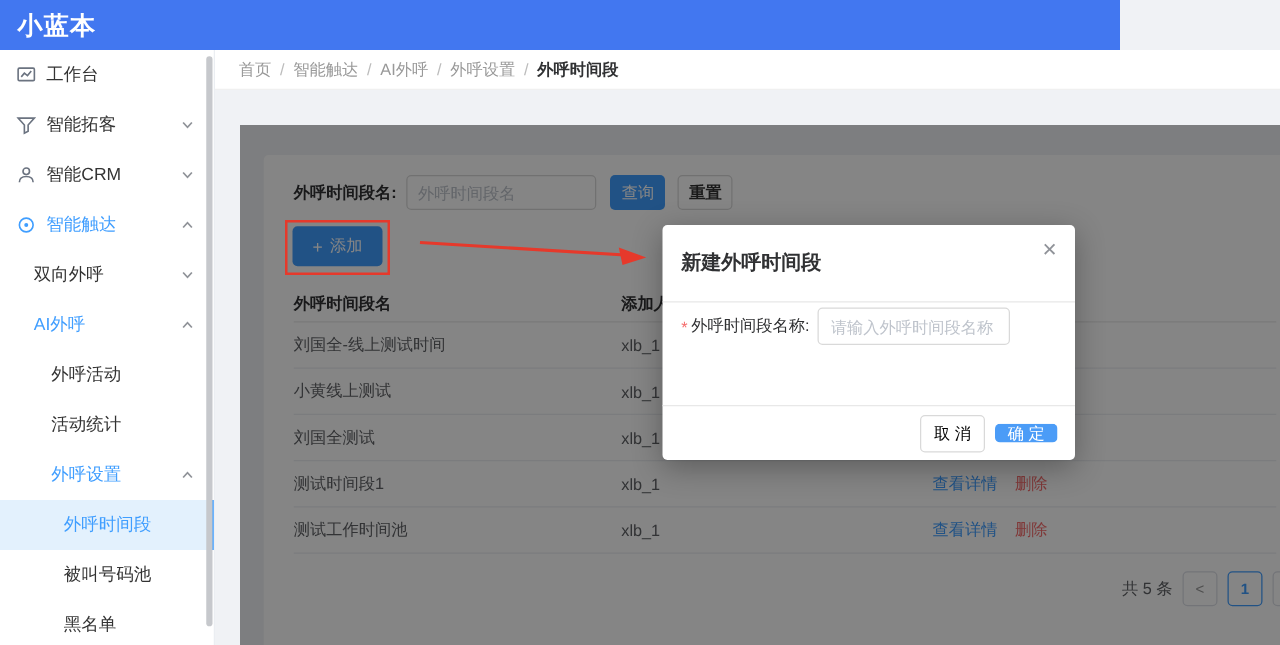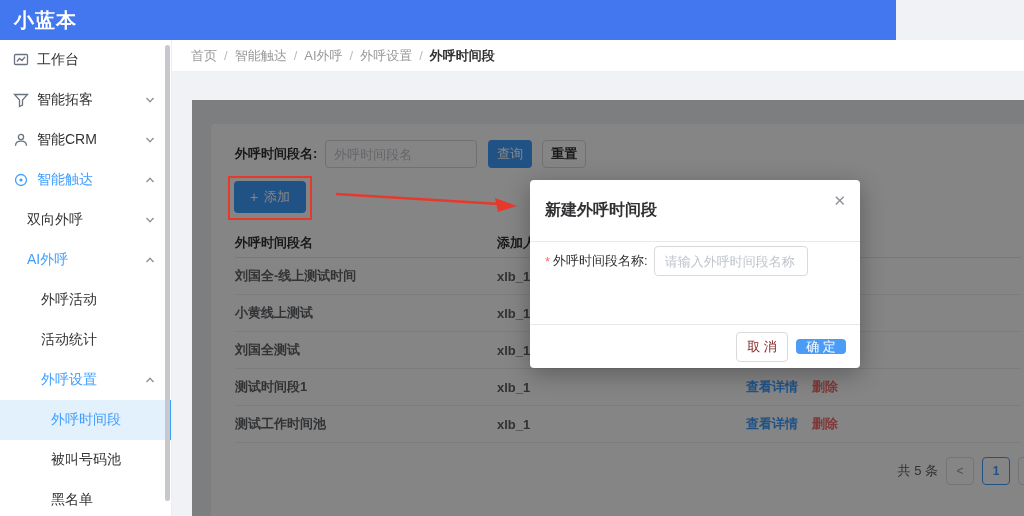--- a/index.html
+++ b/index.html
@@ -51,21 +51,21 @@
   .btn-plain { background:#fff; color:#333; border-color:#d9d9d9; font-weight:700; }
   .btn-search { width:44px; margin-left:11px; }
   .btn-reset { width:44px; margin-left:10px; }
   .btn-add { position:absolute; left:23px; top:57px; width:72px; height:32px;
     background:#409eff; color:#fff; border:none; border-radius:4px; font-size:13px;
     display:flex; align-items:center; justify-content:center; cursor:pointer; }
   .btn-add .plus { margin-right:6px; font-size:14px; }
 
   
   .table { position:absolute; left:24px; top:104px; width:786px; font-size:13px; }
-  .t-head, .t-row { display:grid; grid-template-columns:262px 249px 1fr; align-items:center;font-weight:bold; }
+  .t-head, .t-row { display:grid; grid-template-columns:262px 249px 1fr; align-items:center; }
   .t-head { height:30px; border-bottom:1px solid #e8e8e8; font-weight:700; color:#303133; }
   .t-row { height:37px; border-bottom:1px solid #ebeef2; color:#606266; }
   .t-actions a { text-decoration:none; cursor:pointer; }
   .act-view { color:#409eff; margin-right:14px; }
   .act-del { color:#f56c6c; }
 
   
   .pagination { position:absolute; left:24px; top:333px; width:811px; display:flex;
     justify-content:flex-end; align-items:center; gap:8px; font-size:13px; color:#606266; }
   .pg-btn { width:28px; height:28px; border:1px solid #dcdfe6; border-radius:4px;
@@ -87,21 +87,21 @@
   .form-row { display:flex; align-items:center; margin:20px 15px 0 15px; }
   .req { color:#f56c6c; margin-right:3px; font-size:13px; }
   .form-label { font-size:13px; color:#303133; margin-right:6px; white-space:nowrap; }
   .form-input { width:154px; height:30px; border:1px solid #d9d9d9; border-radius:4px;
     padding:0 10px; font-size:13px; outline:none; }
   .form-input::placeholder { color:#bfc4cc; }
   .modal-footer { position:absolute; left:0; bottom:0; width:100%; height:44px;
     border-top:1px solid #e8e8e8; display:flex; align-items:center;
     justify-content:flex-end; padding-right:14px; gap:8px; }
   .btn-cancel { width:52px; height:30px; background:#fff; border:1px solid #d9d9d9;
-    color:#7f1d1d; }
+    color:#000000; }
   .btn-confirm { width:50px; height:15px; background:#4b9cf7; color:#fff; }
 
   .anno-rect { position:absolute; left:228px; top:176px; width:84px; height:44px;
     border:2px solid #e6392b; z-index:30; pointer-events:none; }
   .anno-arrow { position:absolute; left:0; top:0; z-index:30; pointer-events:none; }
 </style>
 </head>
 <body>
 
 <div class="topbar">

